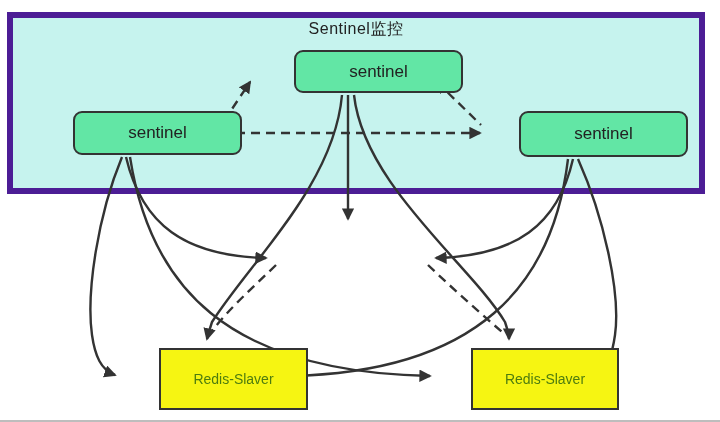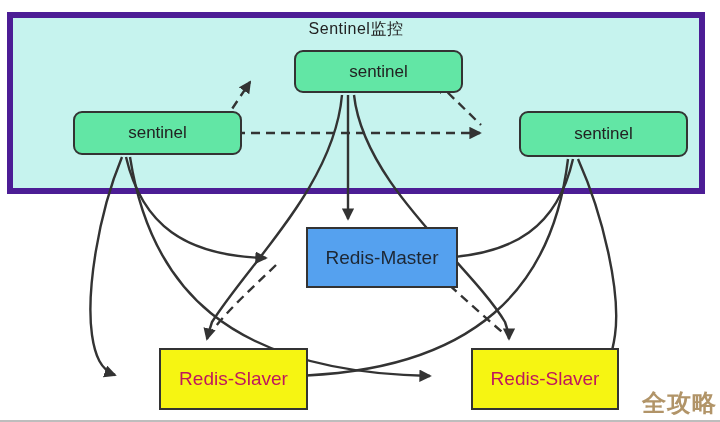--- a/index.html
+++ b/index.html
@@ -27,21 +27,21 @@
   .sentinel{
     background:var(--c-sentinel,#62e6a5);
     border-radius:9px;
   }
   .master{
     background:var(--c-master,#55a1ef);
     font-size:19px;color:#1d2733;
   }
   .slaver{
     background:var(--c-slaver,#f6f512);
-    font-size:19px;color:#be185d;
+    font-size:14px;color:#4d7c0f;
   }
   #n-sentinel-top{left:263px;top:50px;width:169px;height:43px;}
   #n-sentinel-left{left:42px;top:111px;width:169px;height:44px;}
   #n-sentinel-right{left:488px;top:111px;width:169px;height:46px;}
   #n-master{left:275px;top:227px;width:152px;height:61px;}
   #n-slaver-left{left:128px;top:348px;width:149px;height:62px;}
   #n-slaver-right{left:440px;top:348px;width:148px;height:62px;}
   .watermark{
     position:absolute;right:3px;top:387px;
     font-size:24px;font-weight:bold;color:var(--c-watermark,#b19468);
@@ -96,26 +96,22 @@
 
   <div class="node sentinel" id="n-sentinel-top">
     <span>sentinel</span>
   </div>
   <div class="node sentinel" id="n-sentinel-left">
     <span>sentinel</span>
   </div>
   <div class="node sentinel" id="n-sentinel-right">
     <span>sentinel</span>
   </div>
-  <div class="node master" id="n-master">
-    <span>Redis-Master</span>
-  </div>
   <div class="node slaver" id="n-slaver-left">
     <span>Redis-Slaver</span>
   </div>
   <div class="node slaver" id="n-slaver-right">
     <span>Redis-Slaver</span>
   </div>
 
-  <div class="watermark">全攻略</div>
 
   <div class="bottom-strip"></div>
 </div>
 
 </body></html>

